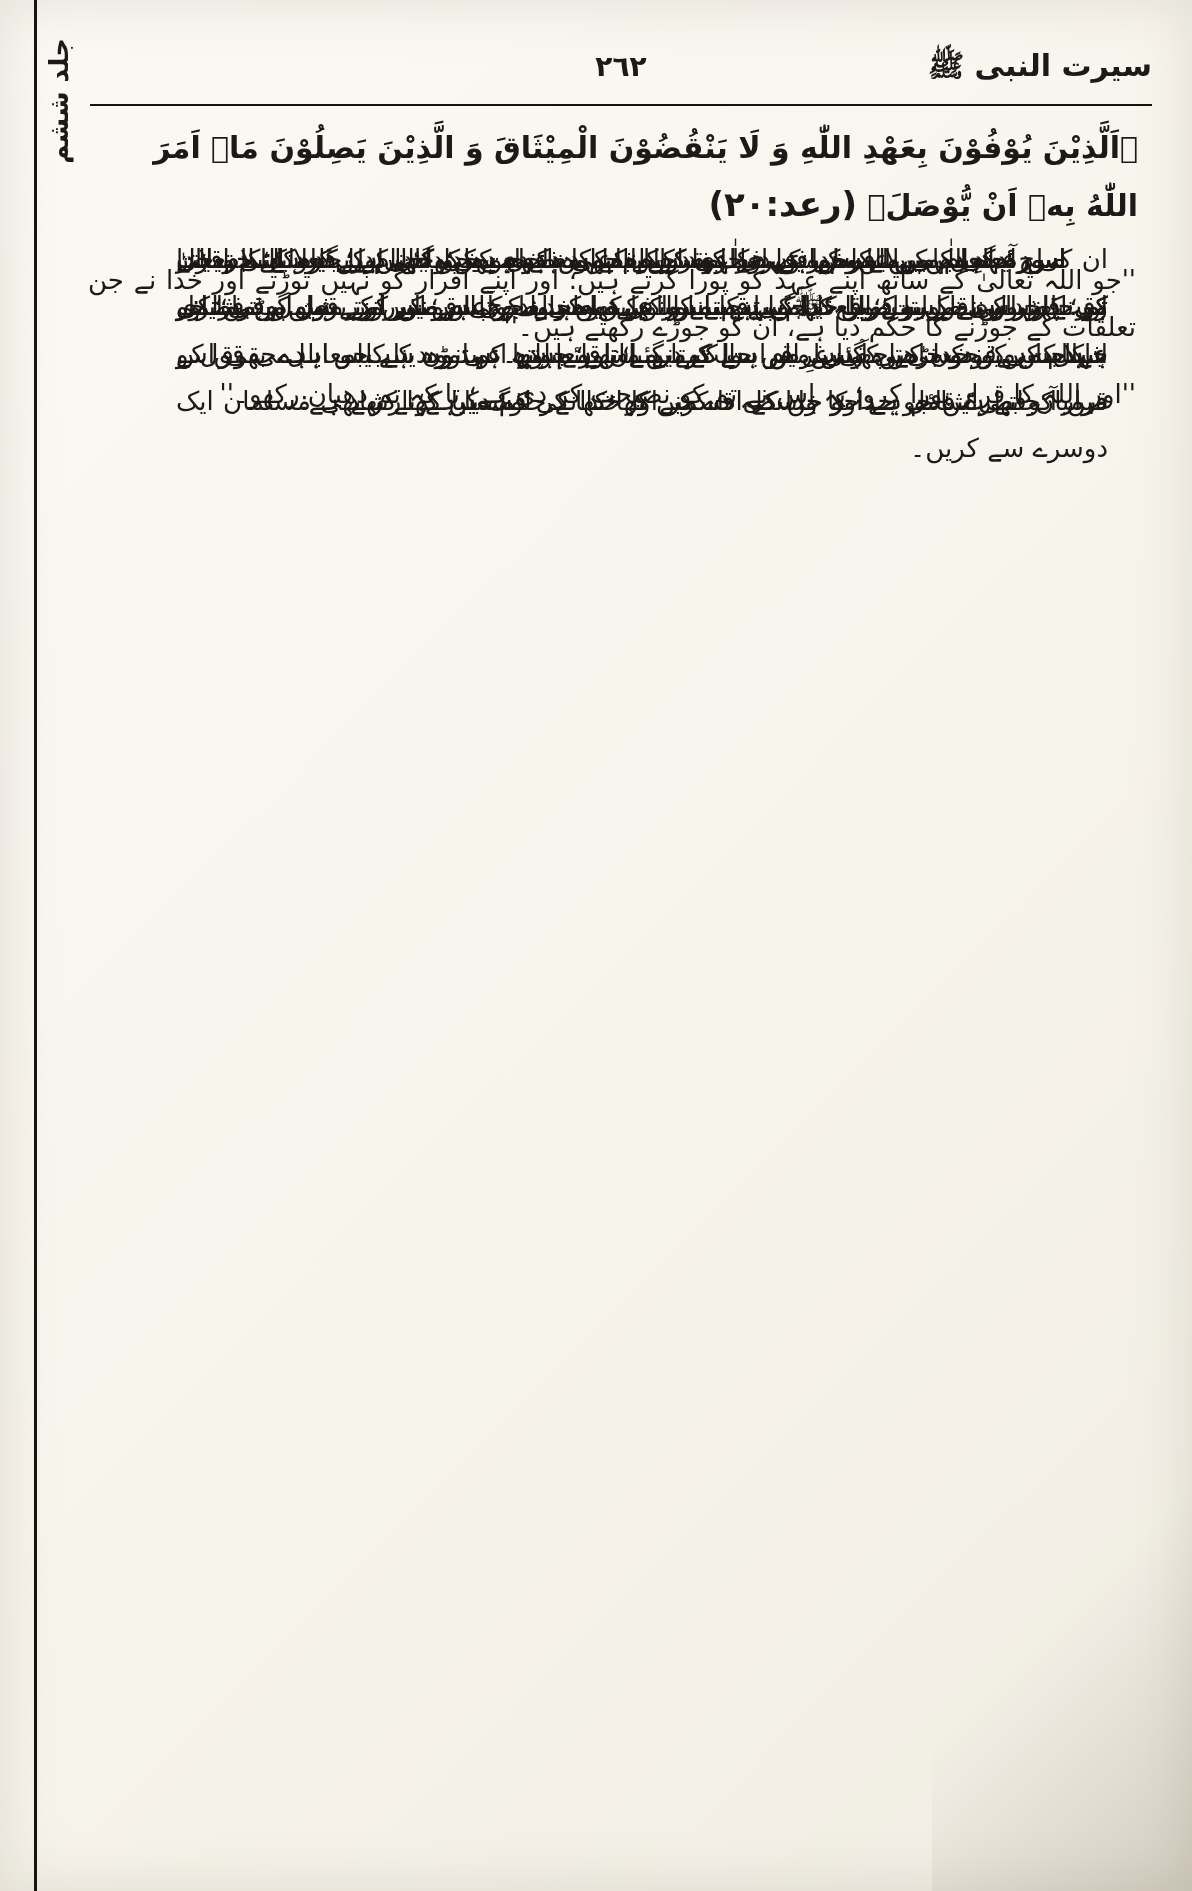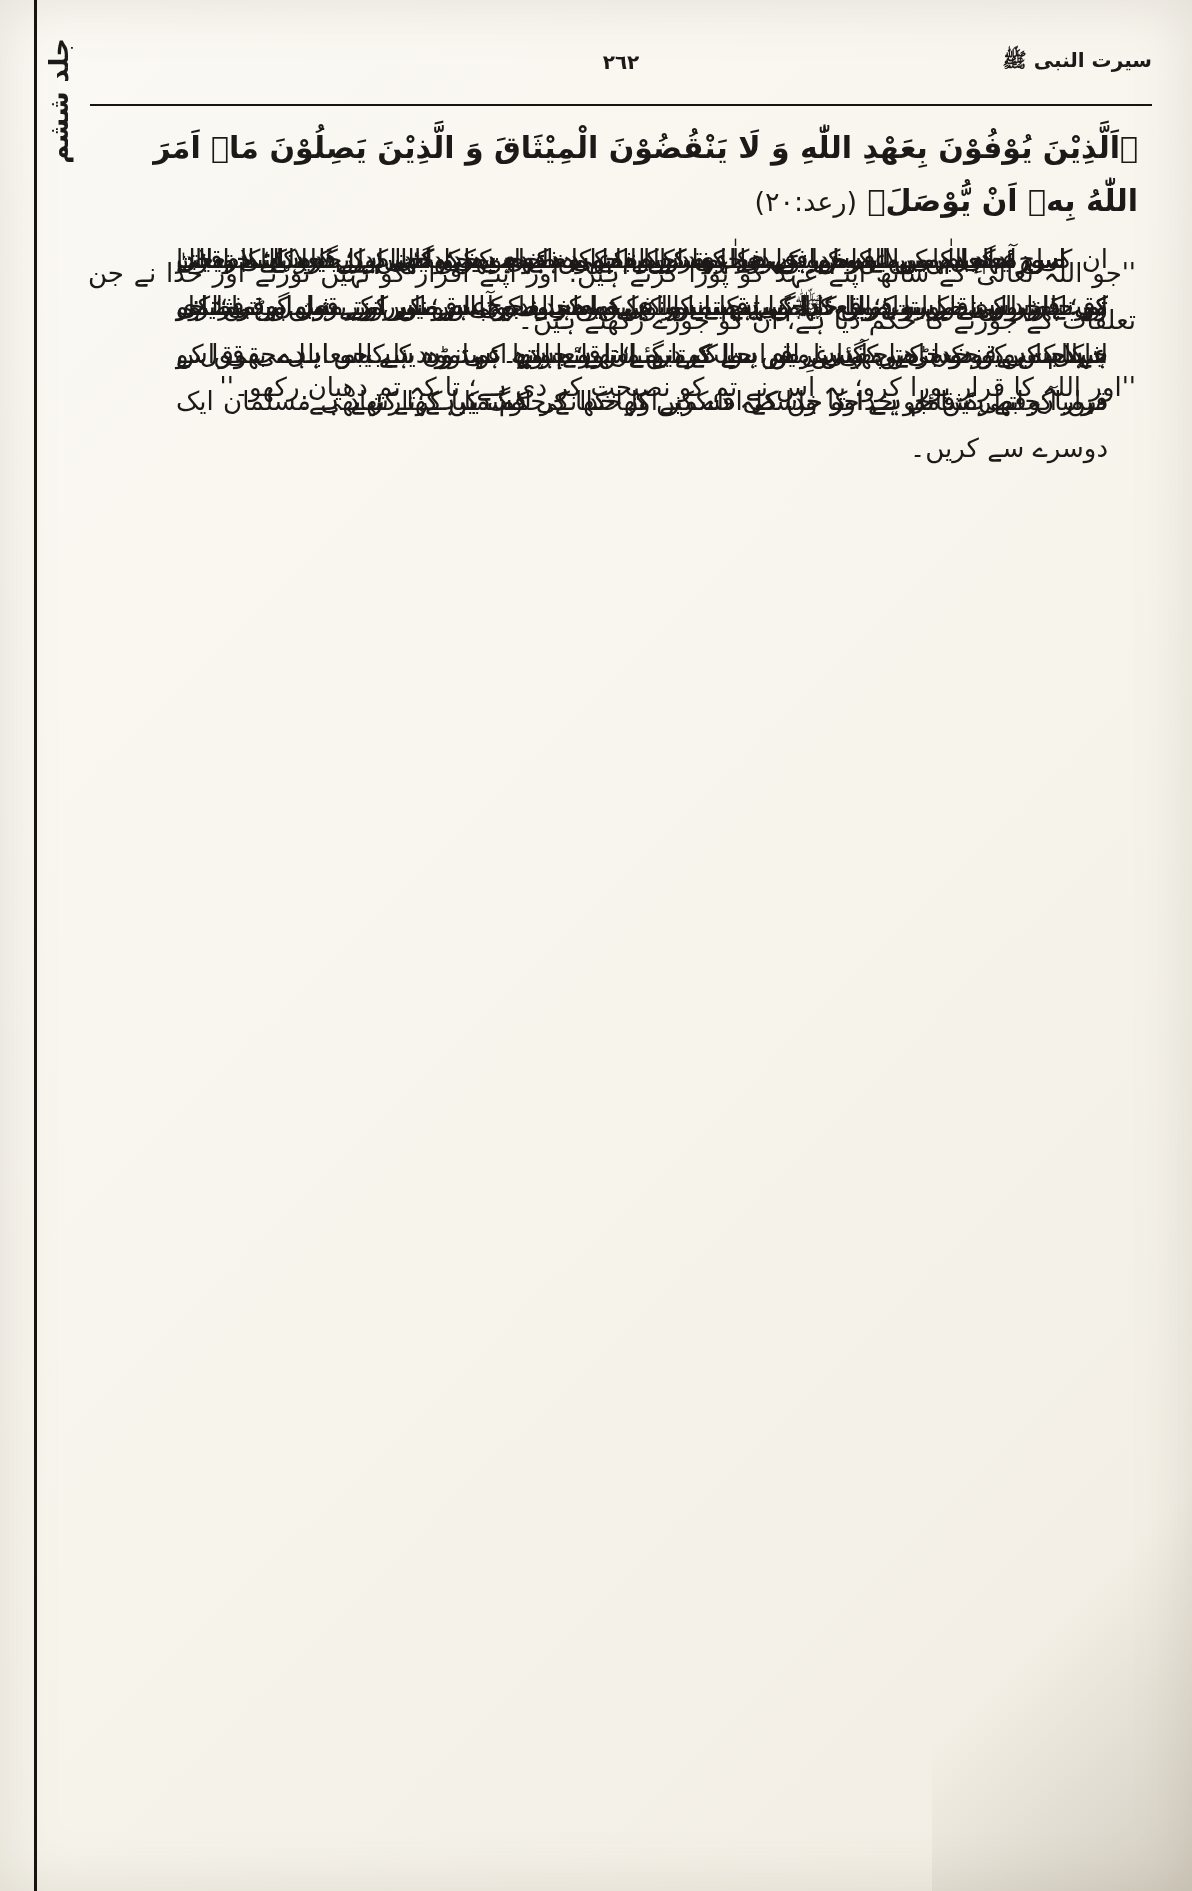--- a/index.html
+++ b/index.html
@@ -26,46 +26,46 @@
     transform:rotate(180deg);
     font-size:26px;font-weight:bold;
     letter-spacing:2px;
     white-space:nowrap;
   }
   .header{
     position:absolute;top:40px;right:40px;left:90px;height:64px;
   }
   .header-title{
     position:absolute;right:0;top:8px;
-    font-size:20px;font-weight:bold;
+    font-size:30px;font-weight:bold;
   }
   .page-number{
     position:absolute;left:50%;transform:translateX(-50%);top:10px;
-    font-size:20px;font-weight:bold;letter-spacing:1px;
+    font-size:28px;font-weight:bold;letter-spacing:1px;
   }
   .header-rule{
     position:absolute;top:104px;right:40px;left:90px;height:2px;
     background:#17140f;
   }
   .body{
     position:absolute;top:118px;right:42px;left:88px;bottom:30px;
     font-size:26px;line-height:1.82;
     text-align:justify;
   }
   .para{margin:0;}
   .para.body{text-align:justify;}
   .para.body.indent{text-indent:42px;}
   .para.verse{
     font-weight:bold;
     font-size:30px;
     line-height:1.75;
     text-align:right;
     padding:4px 12px 4px 40px;
   }
-  .verse-ref{font-size:27px;font-weight:normal;text-align:center;}
+  .verse-ref{font-size:34px;font-weight:bold;text-align:center;}
   .para.translation{
     text-align:justify;
     padding:0 14px 0 0;
     margin-top:19px;
   }
   
   .corner-shade{
     position:absolute;right:0;bottom:0;width:260px;height:420px;
     background:linear-gradient(315deg,rgba(120,110,90,0.25),rgba(120,110,90,0) 60%);
     pointer-events:none;

